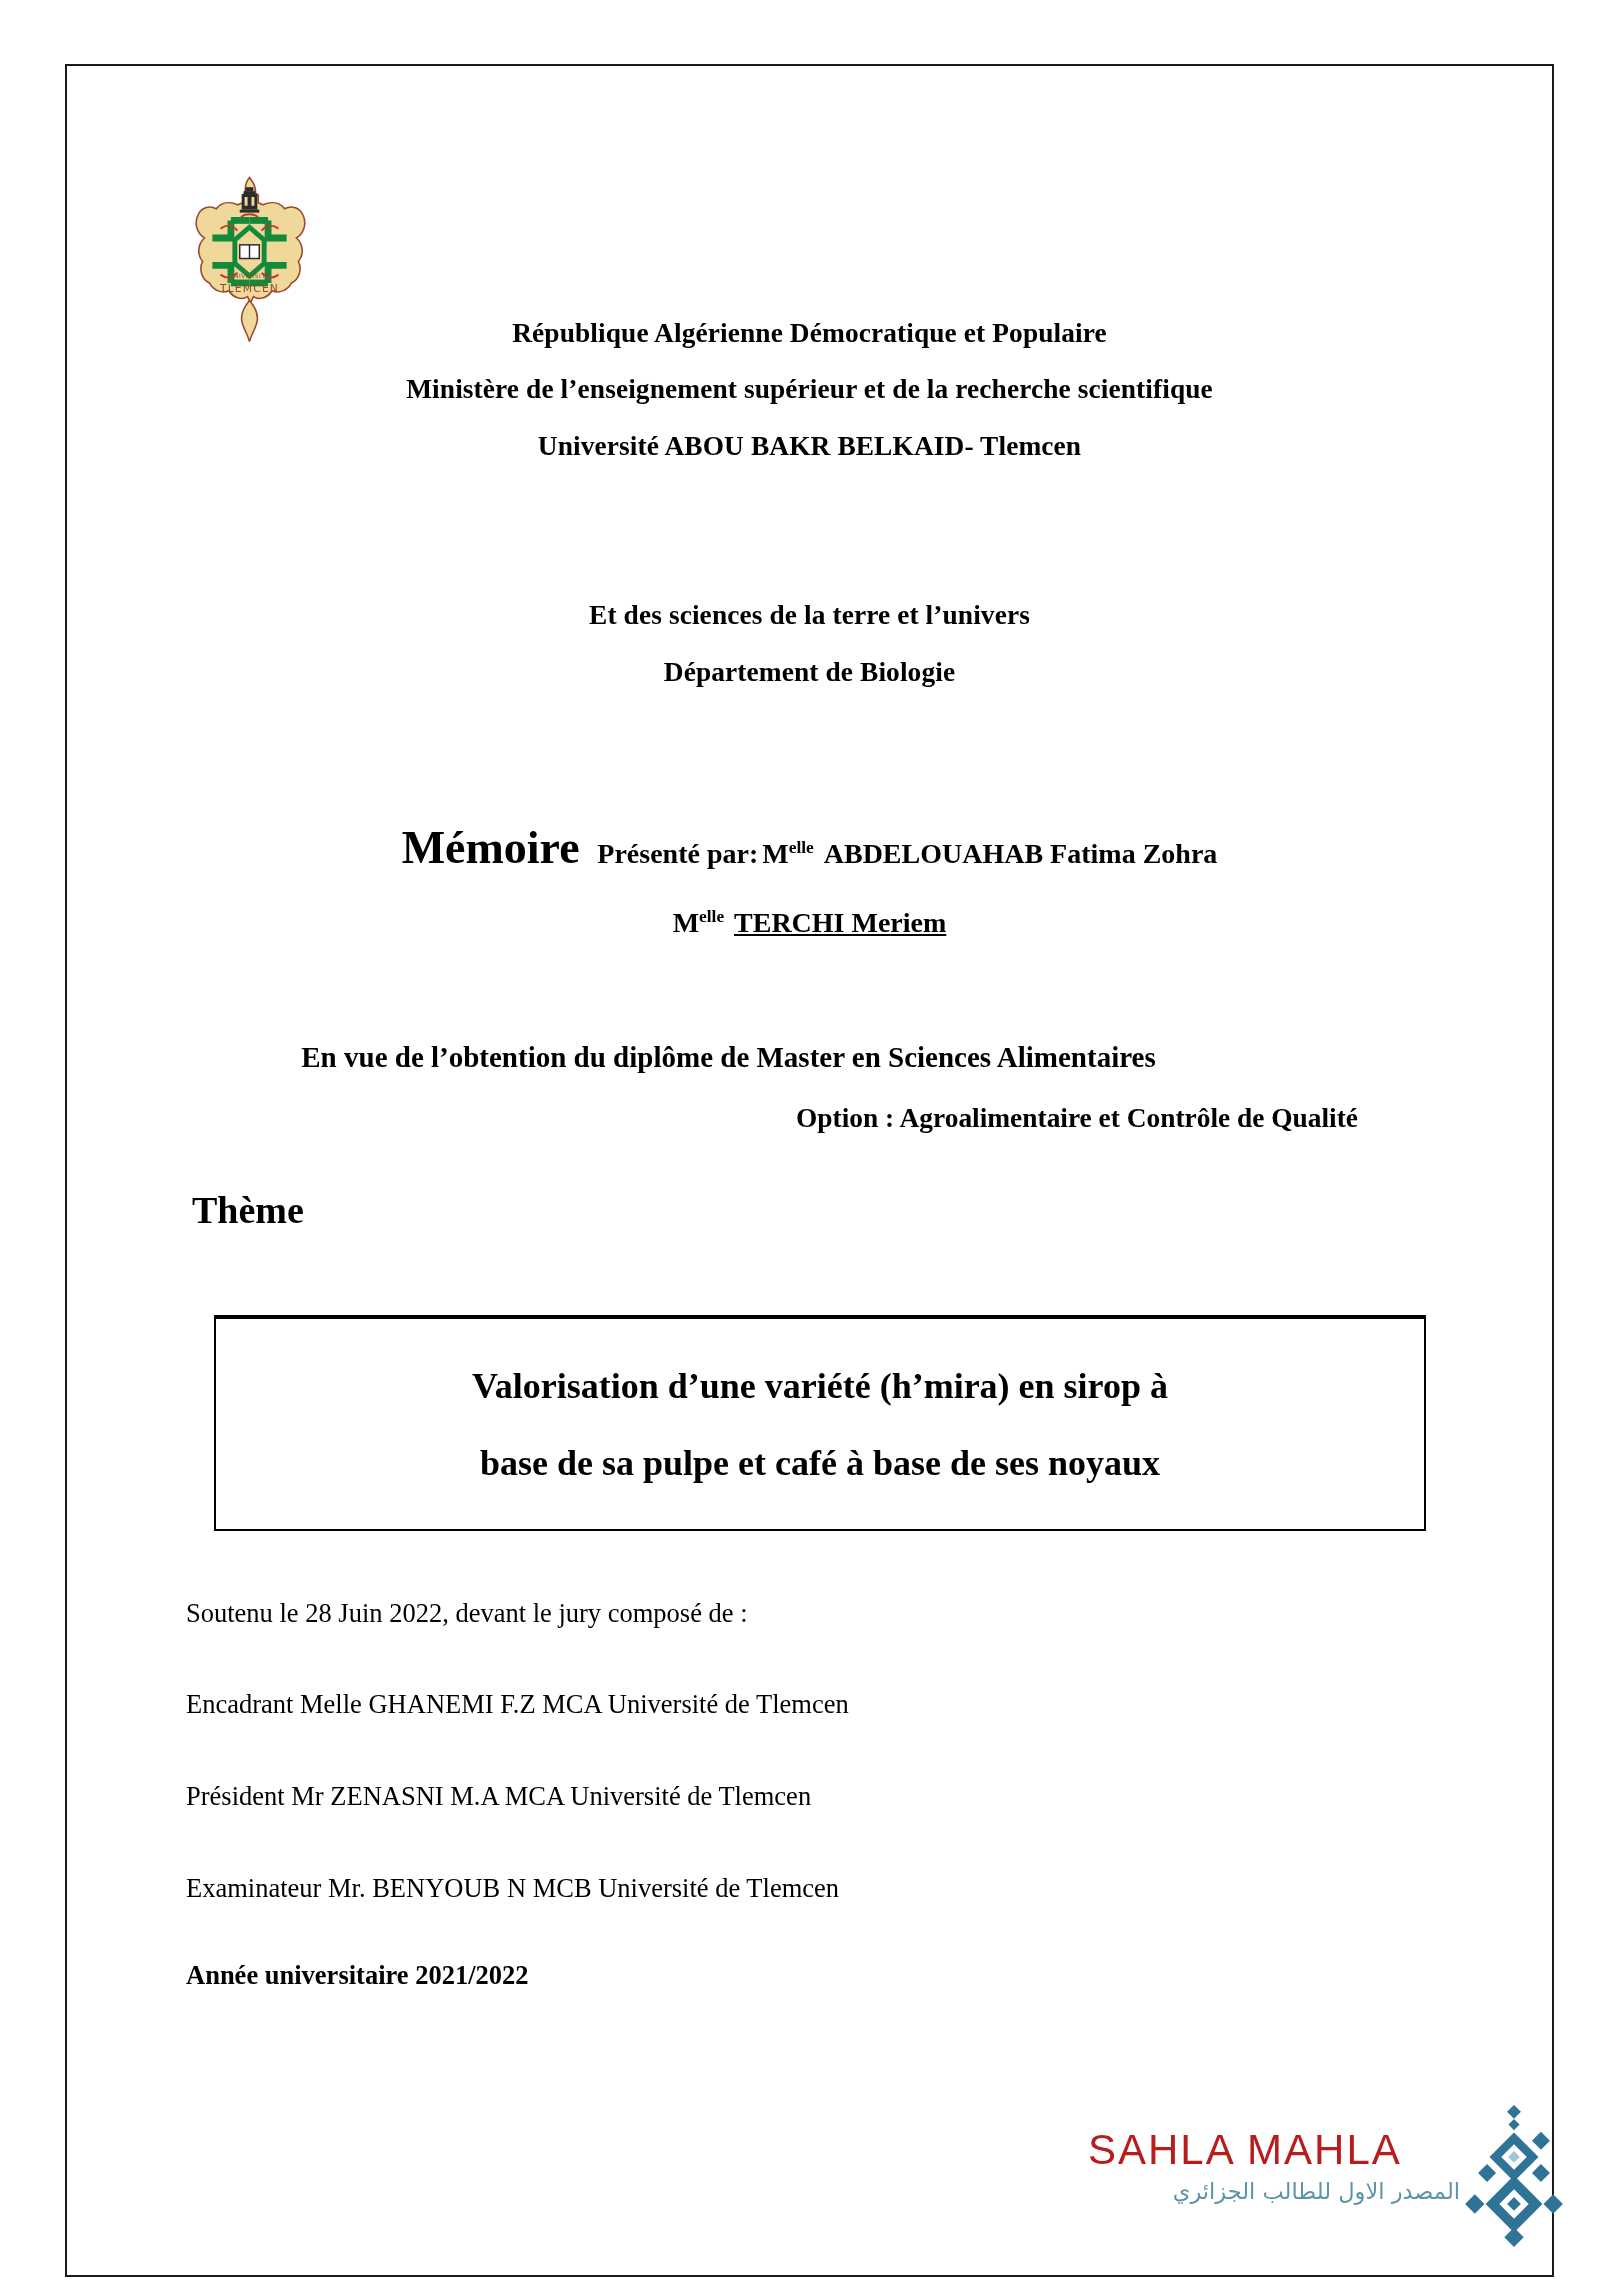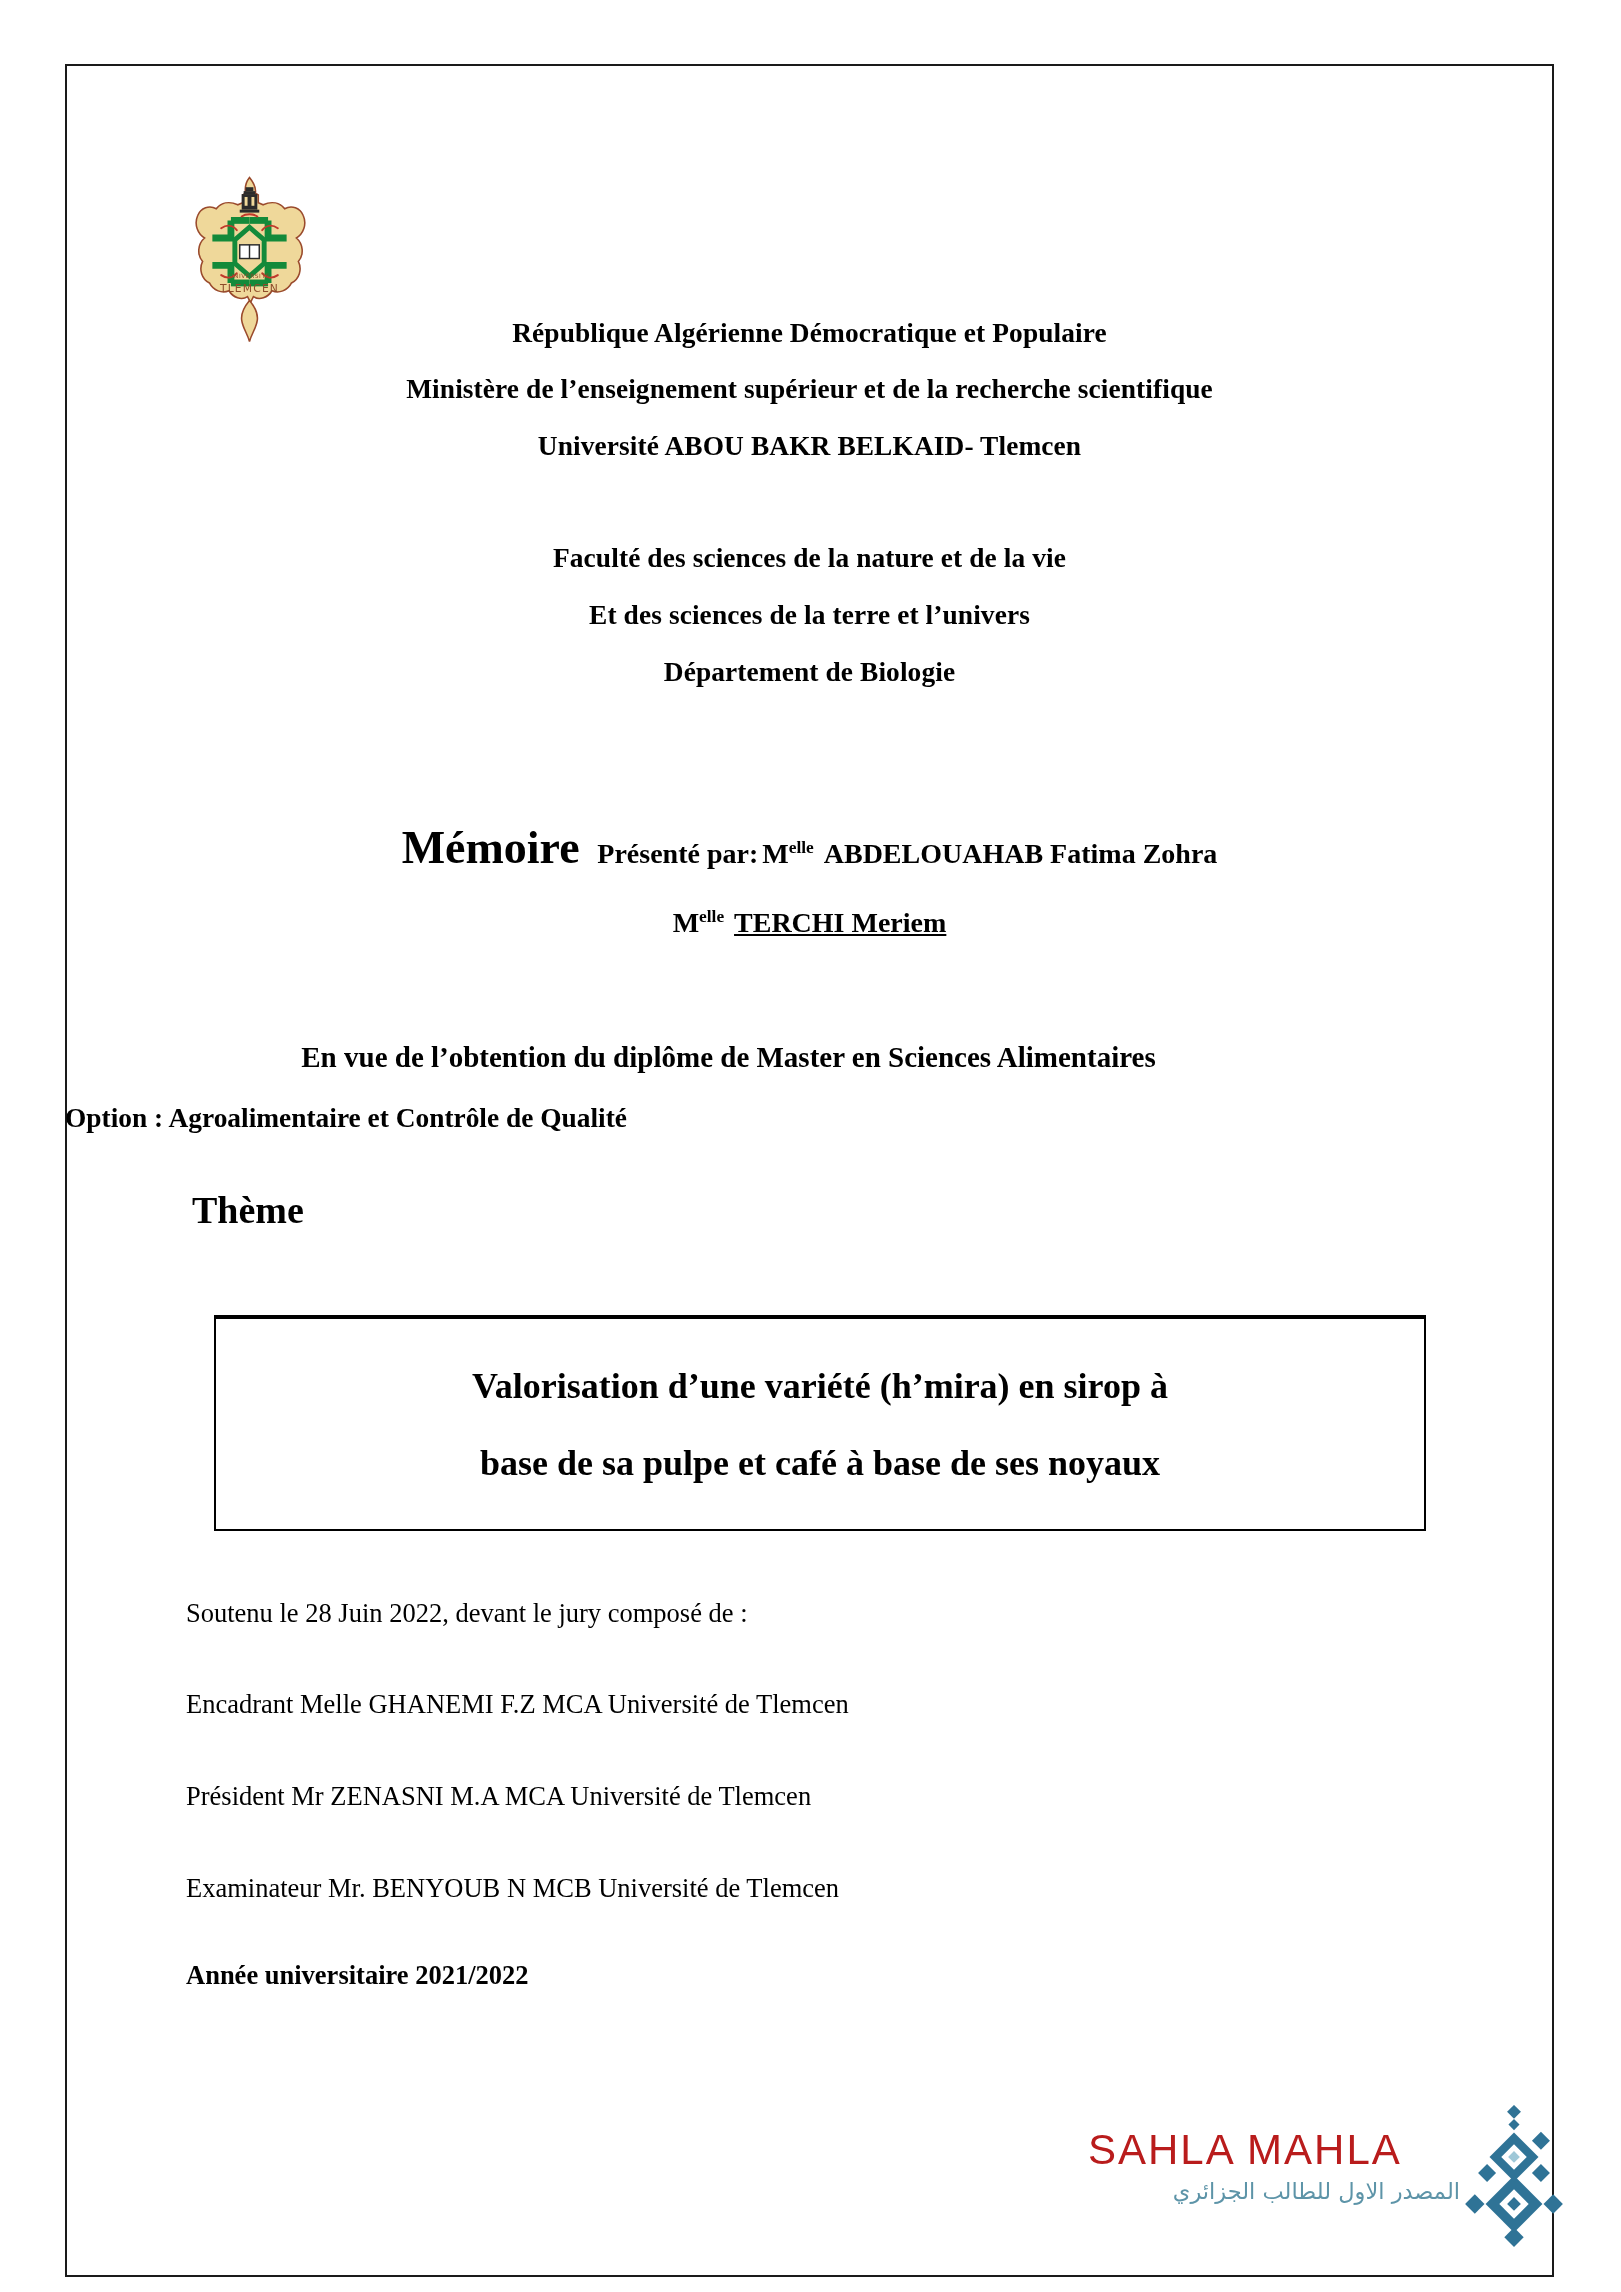--- a/index.html
+++ b/index.html
@@ -112,21 +112,21 @@
     top: 1041px;
     text-align: center;
     font-size: 29px;
     font-weight: bold;
   }
   #option-line {
     position: absolute;
     left: 65px;
     width: 1293px;
     top: 1103px;
-    text-align: left;
+    text-align: right;
     font-size: 27.4px;
     font-weight: bold;
   }
 
   
   #theme-heading {
     position: absolute;
     left: 192px;
     top: 1188px;
     font-size: 38px;
@@ -284,23 +284,20 @@
   <div class="header-block" id="header-republic">
     <div class="header-line">République Algérienne Démocratique et Populaire</div>
   </div>
   <div class="header-block" id="header-ministry">
     <div class="header-line">Ministère de l’enseignement supérieur et de la recherche scientifique</div>
   </div>
   <div class="header-block" id="header-university">
     <div class="header-line">Université ABOU BAKR BELKAID- Tlemcen</div>
   </div>
 
-  <div class="header-block" id="header-faculty">
-    <div class="header-line">Faculté des sciences de la nature et de la vie</div>
-  </div>
   <div class="header-block" id="header-earth">
     <div class="header-line">Et des sciences de la terre et l’univers</div>
   </div>
   <div class="header-block" id="header-dept">
     <div class="header-line">Département de Biologie</div>
   </div>
 
   <div id="memoire-row">
     <span id="memoire-word">Mémoire</span>
     <span id="memoire-presented">Présenté par:</span>

